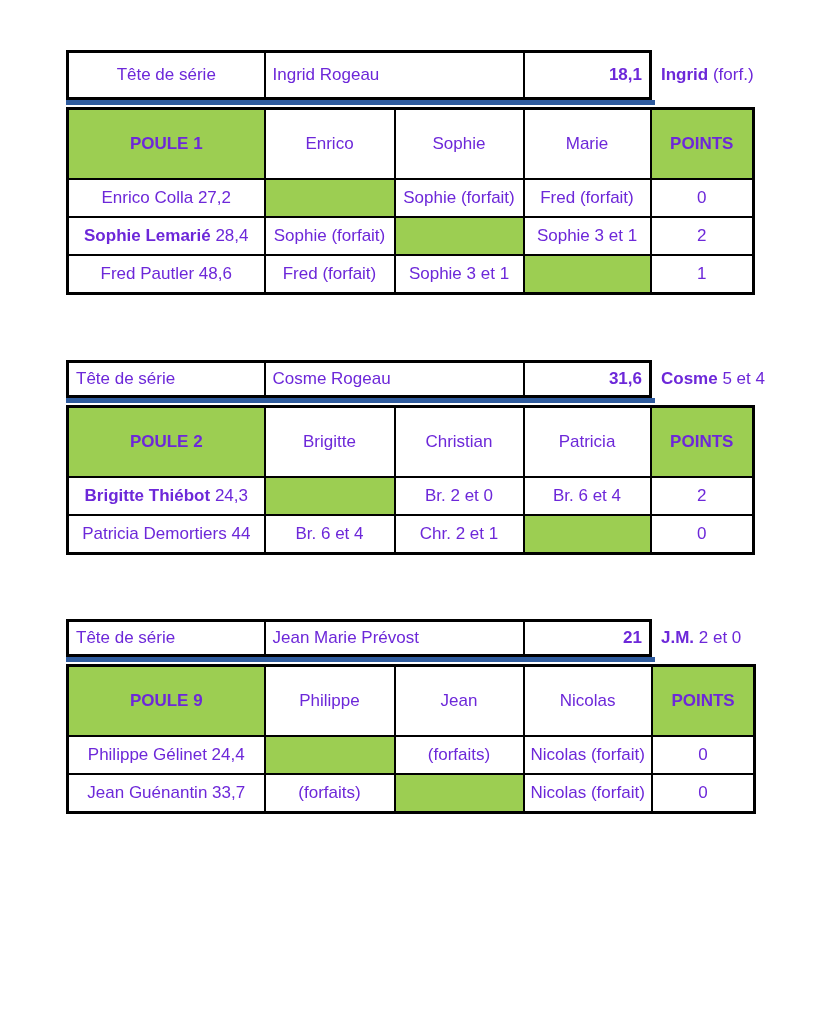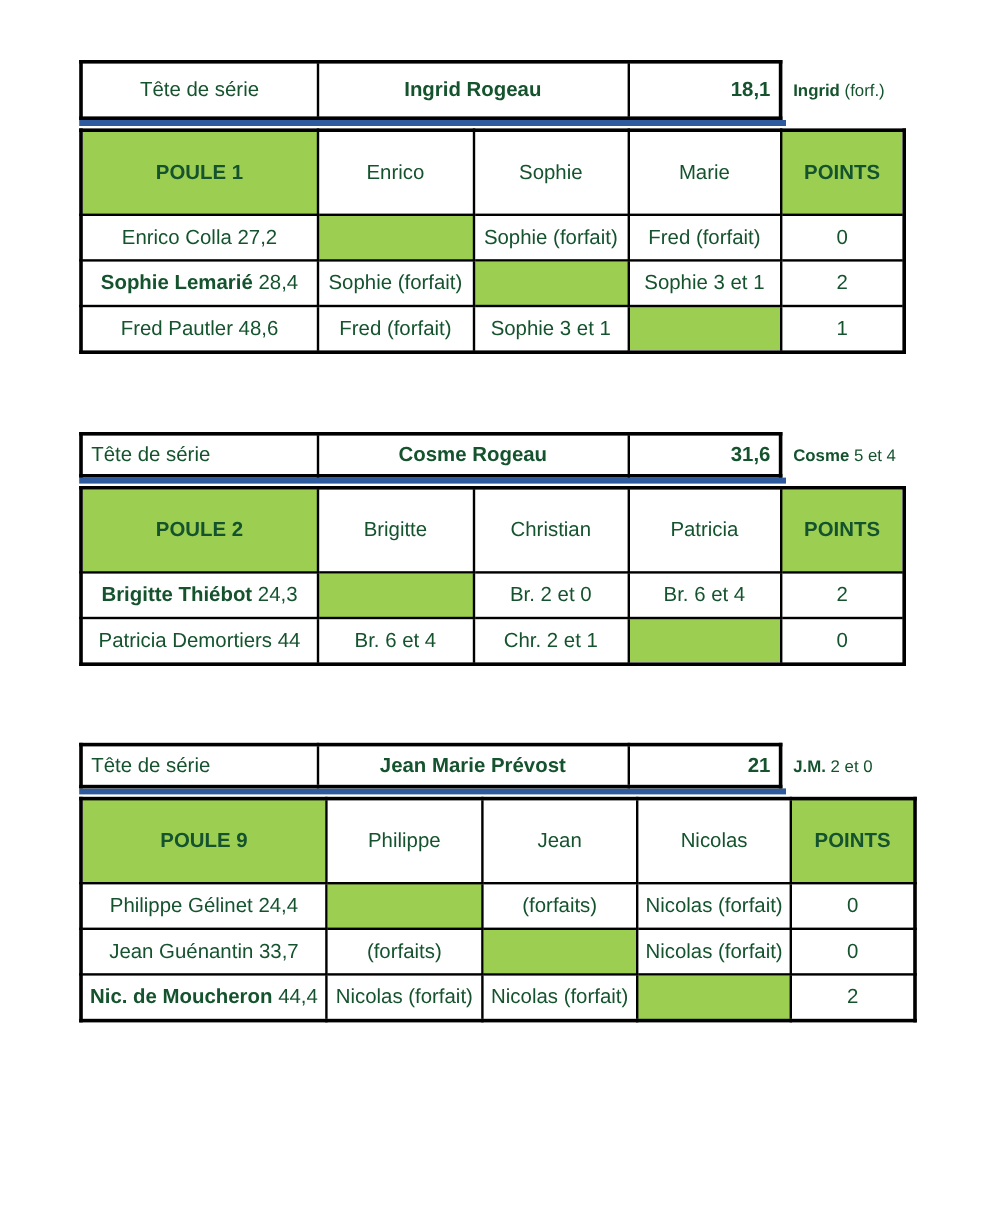--- a/index.html
+++ b/index.html
@@ -1,44 +1,44 @@
 <!DOCTYPE html>
 <html><head>
 <meta charset="utf-8">
 <style>
   html,body{margin:0;padding:0;background:#ffffff;}
   .page{
     position:relative;
     width:823px;height:1024px;
     background:#ffffff;
     font-family:"Liberation Sans", sans-serif;
-    color:#14532d;
+    color:#6d28d9;
     overflow:hidden;
     box-sizing:border-box;
     padding-top:50px;
     padding-left:66px;
     border-radius:20px;
   }
   table{border-collapse:collapse;table-layout:fixed;}
   .seed-row{display:flex;align-items:center;}
   .seed-table{border:3px solid #000;background:#fff;}
   .seed-table td{
     border:2px solid #000;
     height:32px;
     font-size:17px;
     padding:0 7px;
     white-space:nowrap;overflow:hidden;
     vertical-align:middle;
   }
   .seed-table.tall td{height:44px;}
   .seed-label{text-align:left;}
   .seed-label.center{text-align:center;}
-  .seed-name{text-align:center;font-weight:bold;}
+  .seed-name{font-weight:normal;}
   .seed-score{text-align:right;font-weight:bold;}
-  .side-note{margin-left:9px;font-size:14px;white-space:nowrap;}
+  .side-note{margin-left:9px;font-size:17px;white-space:nowrap;}
   .side-note .b{font-weight:bold;}
   .blue-bar{width:589px;height:5px;background:#2E5B9E;margin-top:0;margin-bottom:2px;}
   .pool-table{border:3px solid #000;background:#fff;}
   .pool-table td{
     border:2px solid #000;
     height:36px;
     font-size:17px;
     padding:0 6px;
     white-space:nowrap;overflow:hidden;
     vertical-align:middle;
@@ -214,24 +214,17 @@
         <td class="result">Nicolas (forfait)</td>
         <td class="points">0</td>
       </tr>
       <tr>
         <td class="player"><span class="pname">Jean Guénantin</span> <span class="hcp">33,7</span></td>
         <td class="result">(forfaits)</td>
         <td class="diag green"></td>
         <td class="result">Nicolas (forfait)</td>
         <td class="points">0</td>
       </tr>
-      <tr>
-        <td class="player"><span class="pname b">Nic. de Moucheron</span> <span class="hcp">44,4</span></td>
-        <td class="result">Nicolas (forfait)</td>
-        <td class="result">Nicolas (forfait)</td>
-        <td class="diag green"></td>
-        <td class="points">2</td>
-      </tr>
     </tbody>
       </table>
   </section>
 
 </div>
 
 </body></html>

